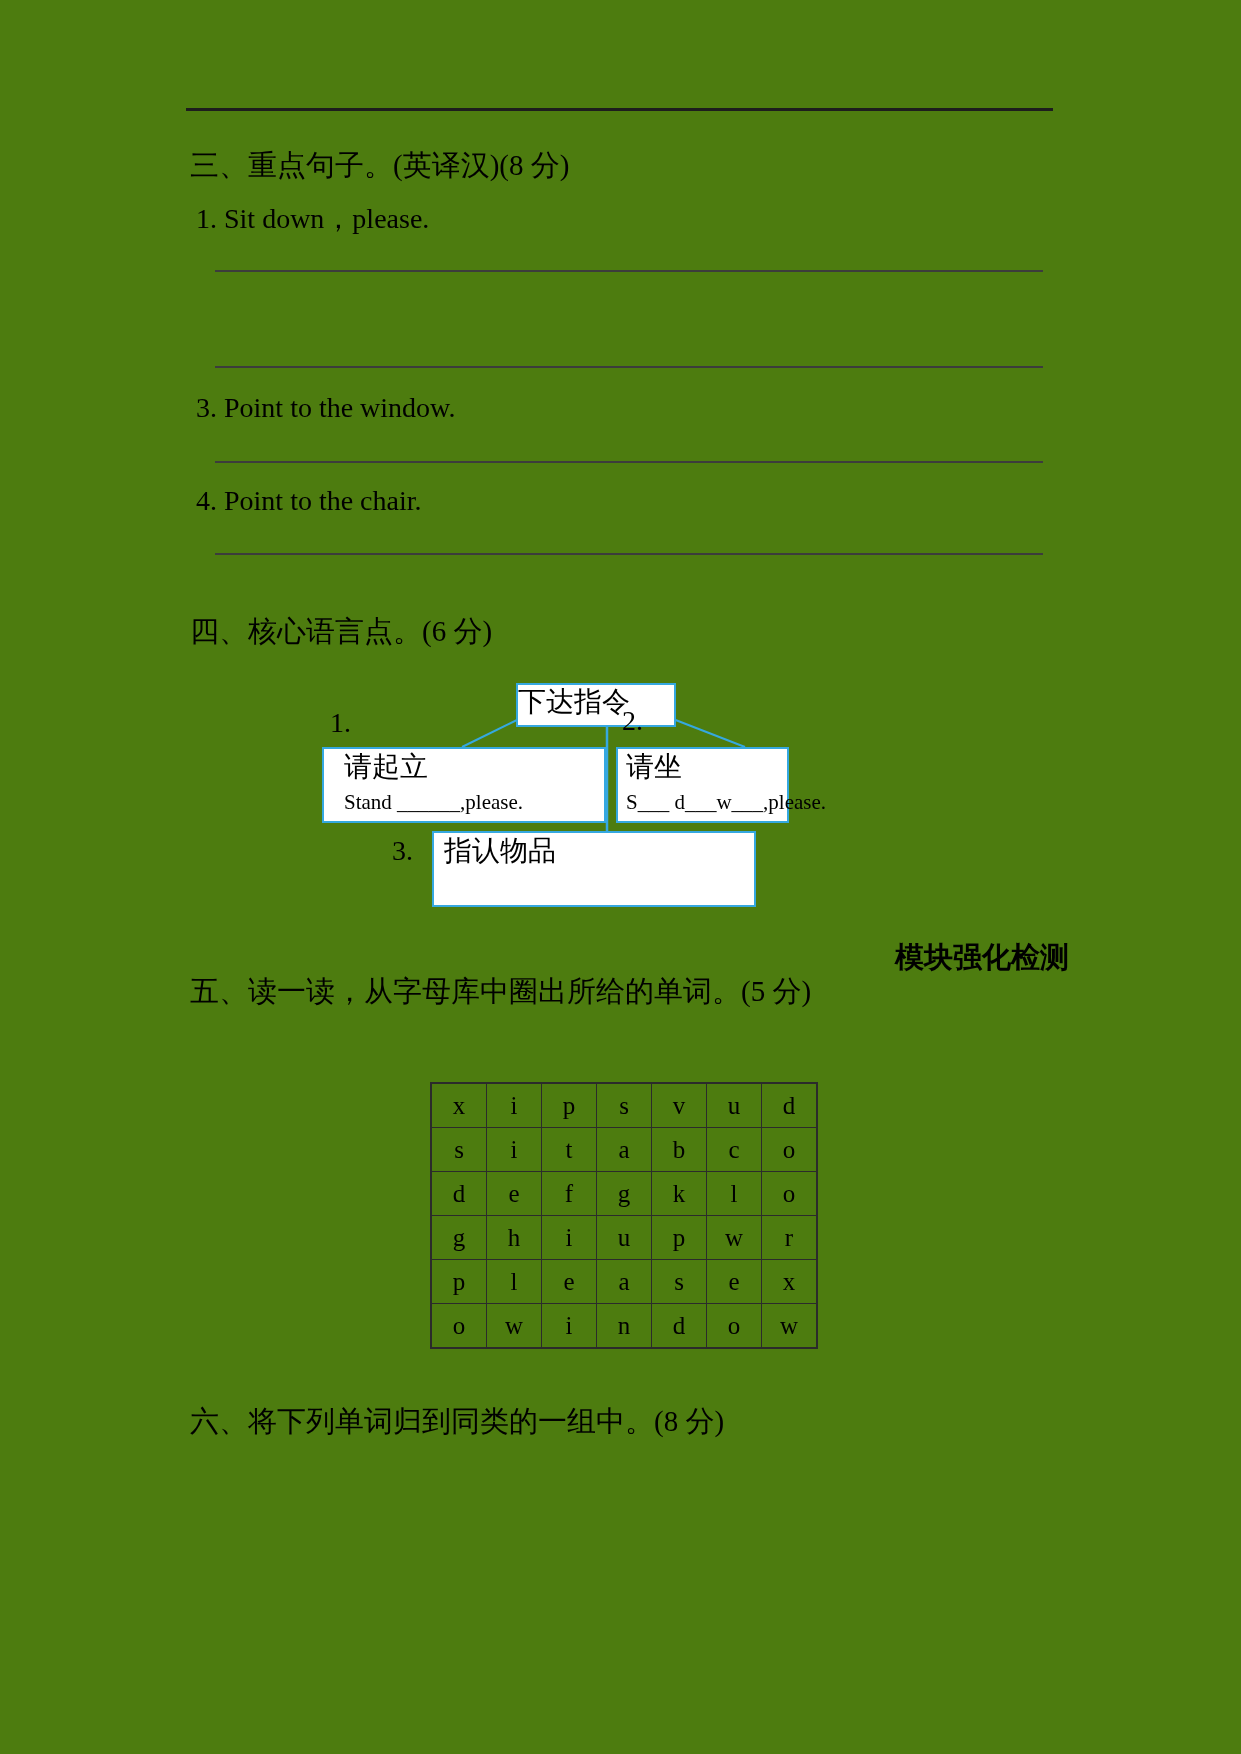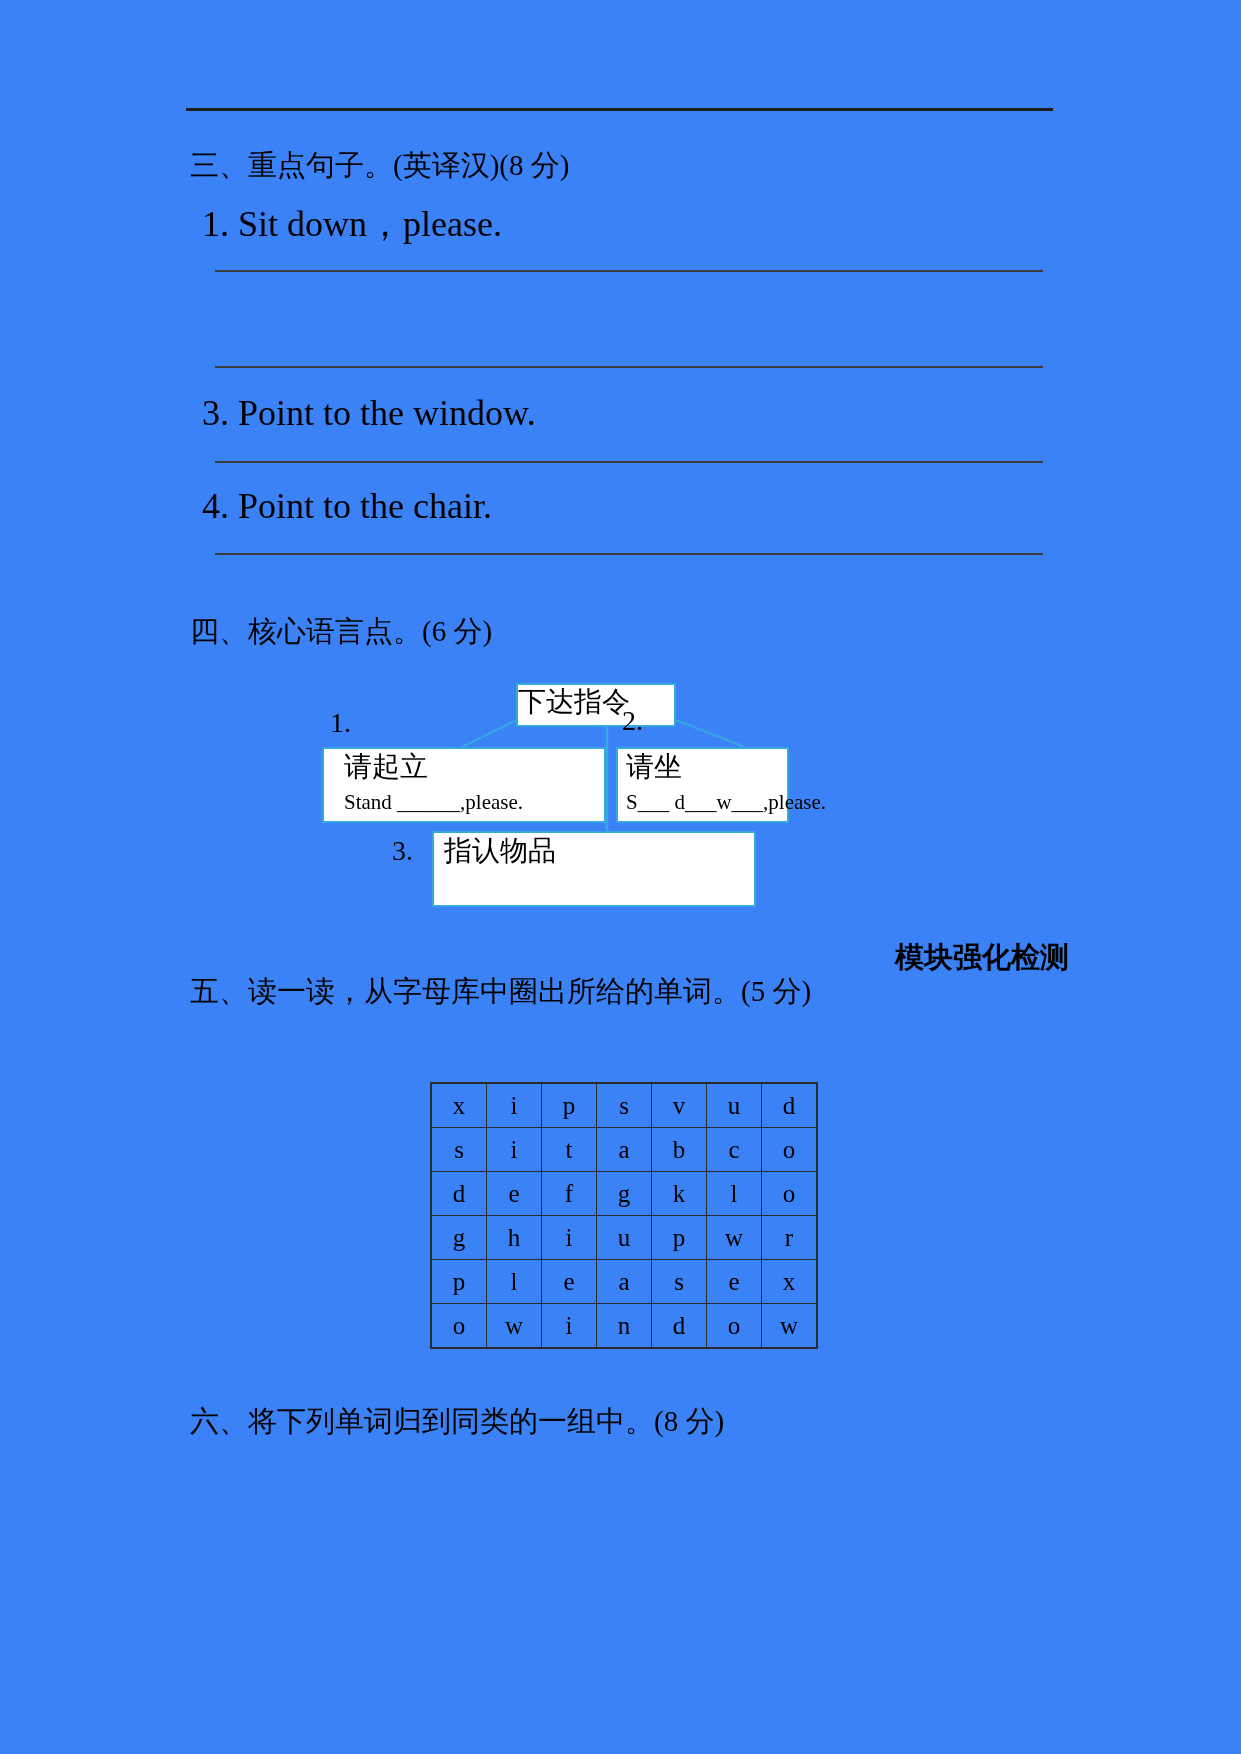--- a/index.html
+++ b/index.html
@@ -1,26 +1,26 @@
 <!DOCTYPE html>
 <html><head>
 <meta charset="utf-8">
 <style>
   html,body{margin:0;padding:0;background:#ffffff;}
   .page{
     position:relative;
     width:1241px;height:1754px;
-    background:#3b82f6;
+    background:#4d7c0f;
     font-family:"Liberation Serif","DejaVu Serif",serif;
     color:#000;
     overflow:hidden;
   }
   .toprule{position:absolute;left:186px;top:108px;width:867px;height:3px;background:#1d1d1d;}
   .h-sec{position:absolute;left:190px;font-size:29px;white-space:nowrap;}
-  .item{position:absolute;left:202px;font-size:36px;white-space:nowrap;}
+  .item{position:absolute;left:196px;font-size:28px;white-space:nowrap;}
   .blank{position:absolute;left:215px;width:828px;height:2px;background:#3c3c3c;}
   
   .diagram{position:absolute;left:0;top:683px;width:1241px;height:230px;}
   .diagram svg{position:absolute;left:0;top:0;}
   .dbox{
     position:absolute;border:2px solid #35a8e0;background:#ffffff;
     box-sizing:border-box;
   }
   .dbox .cn{font-size:28px;line-height:34px;}
   .dbox .en{font-size:21px;line-height:36px;white-space:nowrap;}

